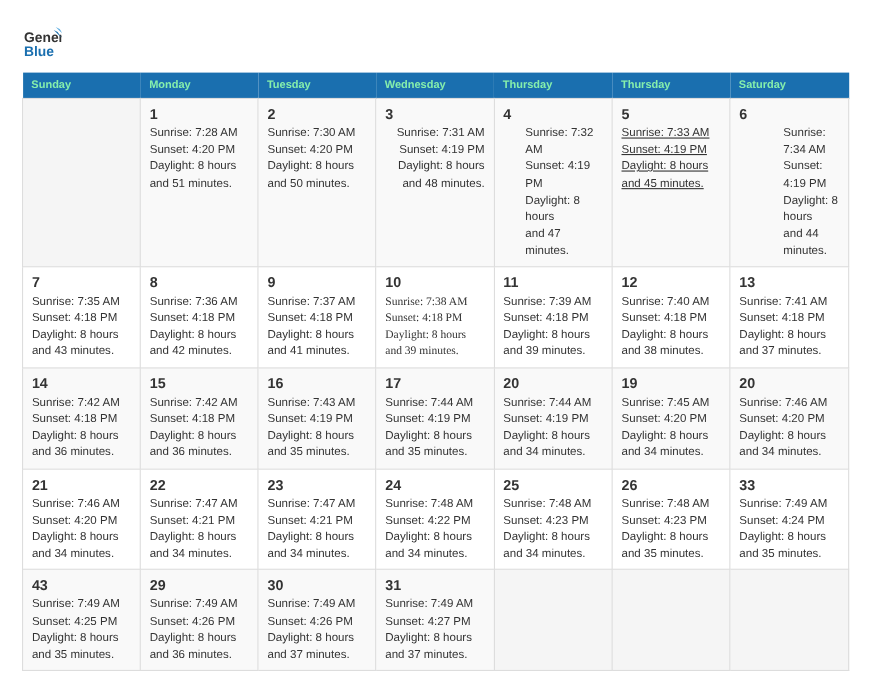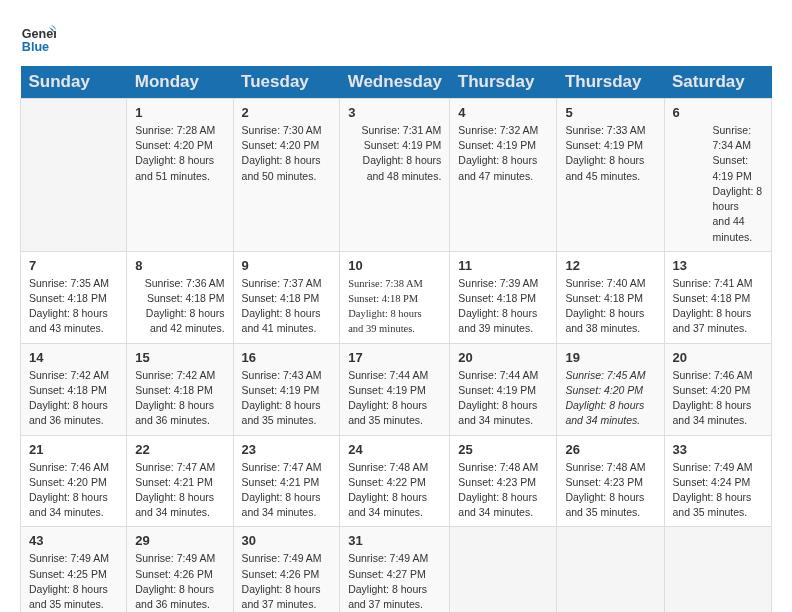--- a/index.html
+++ b/index.html
@@ -37,24 +37,24 @@
       font-size: 15px;
       color: #555;
     }
     table {
       width: 100%;
       border-collapse: collapse;
       font-size: 11px;
     }
     thead tr th {
       background-color: #1a6faf;
-      color: #e5e5e5;
+      color: #86efac;
       text-align: left;
       padding: 6px 8px;
-      font-size: 17px;
+      font-size: 10px;
       font-weight: bold;
     }
     tbody tr td {
       vertical-align: top;
       padding: 6px 8px;
       border: 1px solid #ddd;
       width: 108px;
       min-height: 80px;
       color: #333;
       background: #fff;
@@ -133,28 +133,28 @@
         </td>
         <td>
           <span class="day-number">3</span>
           <div class="day-info" style="white-space: pre-line; text-align: right;">Sunrise: 7:31 AM
 Sunset: 4:19 PM
 Daylight: 8 hours
 and 48 minutes.</div>
         </td>
         <td>
           <span class="day-number">4</span>
-          <div class="day-info" style="white-space: pre-line;">Sunrise: 7:32 AM
+          <div class="day-info" style="white-space: pre-line; margin-left: 20px;">Sunrise: 7:32 AM
 Sunset: 4:19 PM
 Daylight: 8 hours
 and 47 minutes.</div>
         </td>
         <td>
           <span class="day-number">5</span>
-          <div class="day-info" style="white-space: pre-line;">Sunrise: 7:33 AM
+          <div class="day-info" style="white-space: pre-line; text-decoration: underline;">Sunrise: 7:33 AM
 Sunset: 4:19 PM
 Daylight: 8 hours
 and 45 minutes.</div>
         </td>
         <td>
           <span class="day-number">6</span>
           <div class="day-info" style="white-space: pre-line; margin-left: 40px;">Sunrise: 7:34 AM
 Sunset: 4:19 PM
 Daylight: 8 hours
 and 44 minutes.</div>
@@ -163,21 +163,21 @@
       <tr>
         <td>
           <span class="day-number">7</span>
           <div class="day-info" style="white-space: pre-line;">Sunrise: 7:35 AM
 Sunset: 4:18 PM
 Daylight: 8 hours
 and 43 minutes.</div>
         </td>
         <td>
           <span class="day-number">8</span>
-          <div class="day-info" style="white-space: pre-line; text-align: right;">Sunrise: 7:36 AM
+          <div class="day-info" style="white-space: pre-line;">Sunrise: 7:36 AM
 Sunset: 4:18 PM
 Daylight: 8 hours
 and 42 minutes.</div>
         </td>
         <td>
           <span class="day-number">9</span>
           <div class="day-info" style="white-space: pre-line;">Sunrise: 7:37 AM
 Sunset: 4:18 PM
 Daylight: 8 hours
 and 41 minutes.</div>
@@ -242,21 +242,21 @@
         </td>
         <td>
           <span class="day-number">20</span>
           <div class="day-info" style="white-space: pre-line;">Sunrise: 7:44 AM
 Sunset: 4:19 PM
 Daylight: 8 hours
 and 34 minutes.</div>
         </td>
         <td>
           <span class="day-number">19</span>
-          <div class="day-info" style="white-space: pre-line; font-style: italic;">Sunrise: 7:45 AM
+          <div class="day-info" style="white-space: pre-line;">Sunrise: 7:45 AM
 Sunset: 4:20 PM
 Daylight: 8 hours
 and 34 minutes.</div>
         </td>
         <td>
           <span class="day-number">20</span>
           <div class="day-info" style="white-space: pre-line;">Sunrise: 7:46 AM
 Sunset: 4:20 PM
 Daylight: 8 hours
 and 34 minutes.</div>

